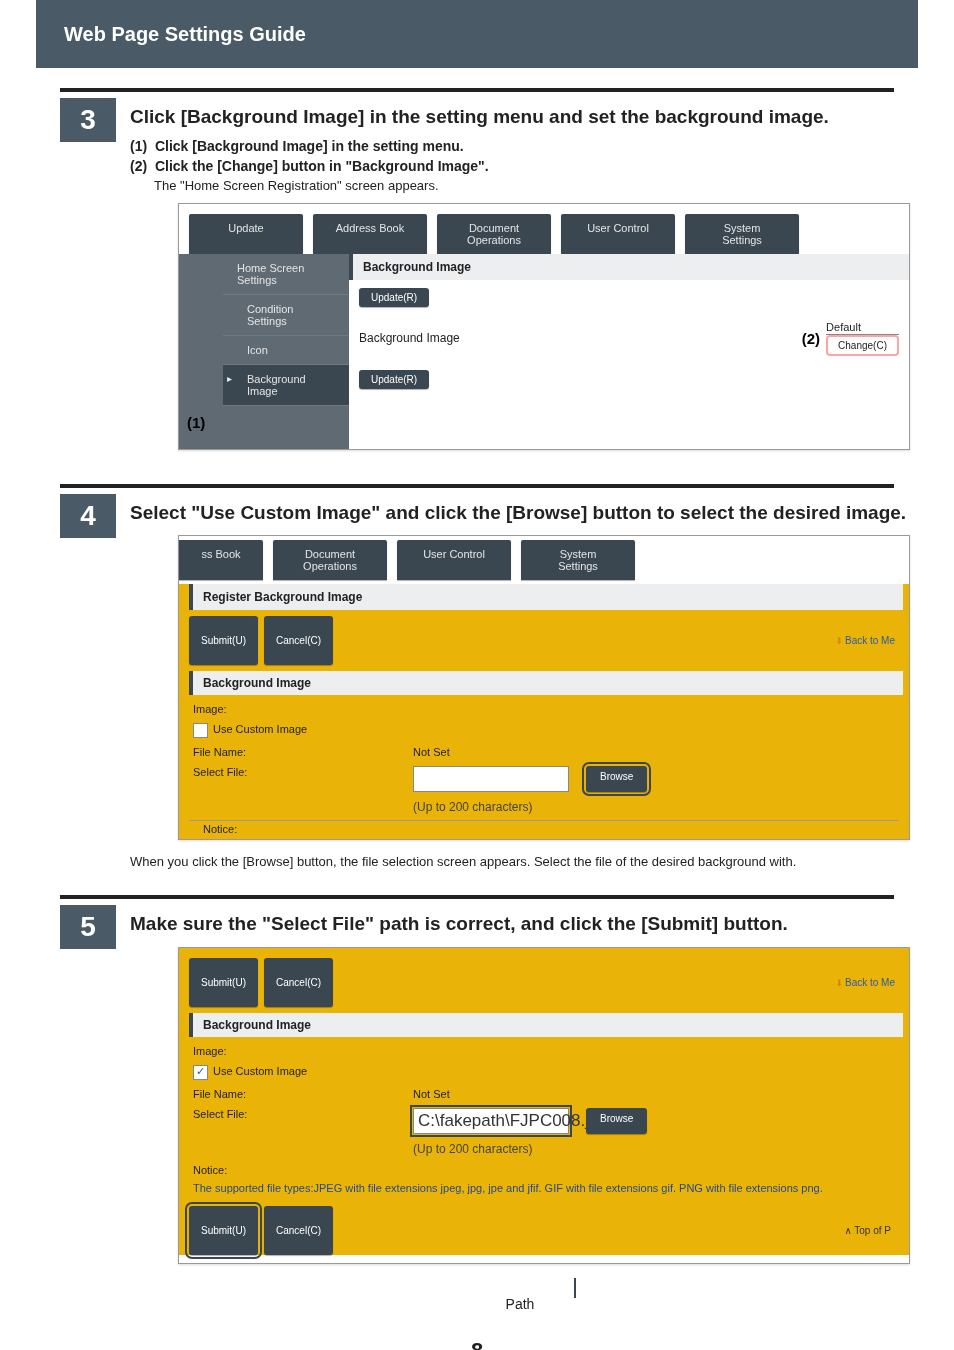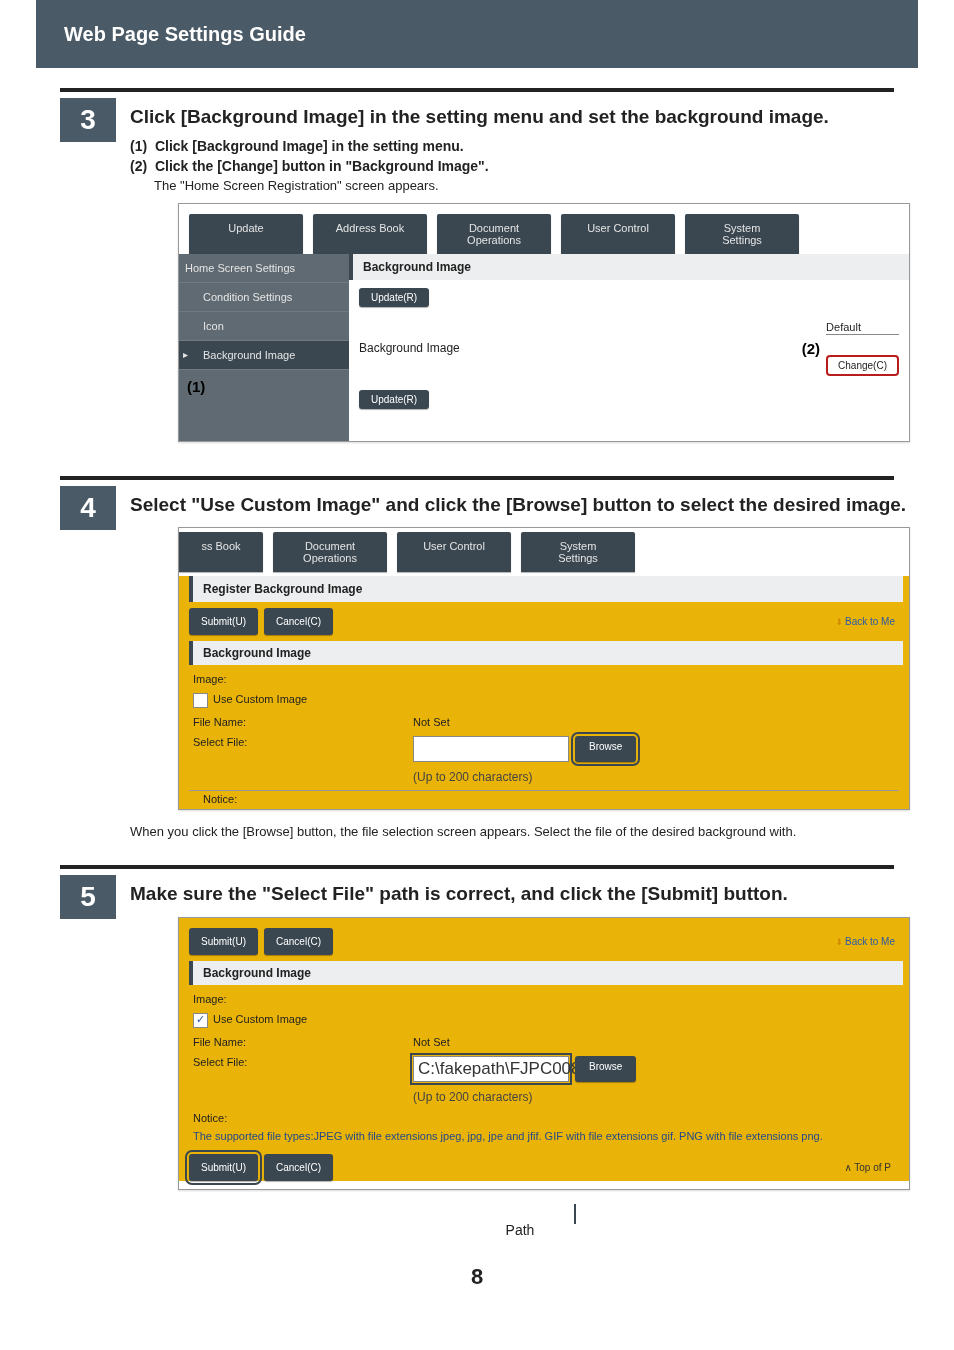--- a/index.html
+++ b/index.html
@@ -13,44 +13,44 @@
 .step-title { font-size:19px; font-weight:bold; margin:6px 0 8px 0; line-height:1.35; }
 .substep { font-size:14px; margin:4px 0; }
 .substep b { font-weight:bold; }
 .body-text { font-size:13px; margin-left:24px; color:#222; }
 .screenshot { border:1px solid #999; background:#fff; margin:10px 0 14px 48px; font-size:11px; box-shadow:0 1px 2px rgba(0,0,0,0.15); }
 
 .tabs-row { display:flex; background:#fff; padding:10px 10px 0 10px; gap:10px; }
 .tab { background:#3a4750; color:#e5e5e5; padding:8px 14px; font-size:11px; border-radius:2px 2px 0 0; min-width:86px; text-align:center; box-shadow:0 1px 1px rgba(0,0,0,0.3); }
 .s3-body { display:flex; }
 .s3-side { width:170px; background:#5f6a72; color:#e5e5e5; padding:0; }
-.s3-side-item { padding:8px 6px; font-size:11px; border-bottom:1px solid #70797f; }
+.s3-side-item { padding:8px 14px; font-size:11px; border-bottom:1px solid #70797f;margin-left:44px; }
 .s3-side-item.sel { background:#3a4750; position:relative; }
 .s3-side-arrow { position:absolute; left:4px; top:8px; font-size:10px; color:#e5e5e5; }
 .s3-main { flex:1; padding:0; background:#fff; }
 .panel-title { background:#eceeef; border-left:4px solid #3a4750; padding:6px 10px; font-size:12px; font-weight:bold; color:#222; }
 .btn { display:inline-block; background:#3a4750; color:#fff; font-size:10px; padding:4px 12px; border-radius:3px; margin:8px 10px; box-shadow:0 1px 1px rgba(0,0,0,0.3); }
 .s3-row { display:flex; align-items:center; padding:6px 10px; }
 .s3-label { flex:0 0 200px; font-size:12px; color:#222; }
 .annot { position:relative; font-weight:bold; font-size:15px; color:#000; }
-.callout-box { border:2px solid #b91c1c; border-radius:4px; padding:3px 10px; font-size:10px; display:inline-block; }
+.callout-box { border:2px solid #fca5a5; border-radius:4px; padding:3px 10px; font-size:10px; display:inline-block; }
 
 .s4-tabs { display:flex; background:#fff; padding:4px 0 0 0; gap:10px; }
 .s4-tabs .tab:first-child { border-radius:0 2px 0 0; min-width:56px; }
 .s4-body { background:#eab308; padding:0; position:relative; }
 .btn-row { display:flex; align-items:center; margin:6px 6px; gap:6px; }
-.btn-small { background:#3a4750; color:#fff; font-size:10px; padding:8px 12px; border-radius:3px; box-shadow:0 1px 1px rgba(0,0,0,0.3); }
+.btn-small { background:#3a4750; color:#fff; font-size:10px; padding:19px 12px; border-radius:3px; box-shadow:0 1px 1px rgba(0,0,0,0.3); }
 .back-link { position:absolute; right:8px; color:#2a5aa8; font-size:10px; }
 .back-link::before { content:"\2B07"; color:#d08a00; margin-right:2px; font-size:9px; }
 .panel-sub { background:#eceeef; border-left:4px solid #3a4750; padding:5px 10px; font-size:12px; font-weight:bold; margin:4px 6px 4px 10px; color:#222; }
 .field-row { display:flex; padding:4px 14px; font-size:11px; color:#222; }
 .field-label { flex:0 0 220px; }
 .checkbox { width:13px; height:13px; border:1px solid #888; display:inline-block; vertical-align:middle; margin-right:5px; background:#fff; text-align:center; line-height:11px; font-size:11px; color:#2a5aa8; }
 .text-input { border:1px solid #888; padding:2px 4px; font-size:17px; width:146px; background:#fff; color:#333; }
-.btn-browse { background:#3a4750; color:#fff; font-size:10px; padding:3px 12px; border-radius:3px; margin-left:6px; box-shadow:0 1px 1px rgba(0,0,0,0.3); border:2px solid #3a4750; position:relative; }
+.btn-browse { background:#3a4750; color:#fff; font-size:10px; padding:3px 12px; border-radius:3px; margin-left:17px; box-shadow:0 1px 1px rgba(0,0,0,0.3); border:2px solid #3a4750; position:relative; }
 .btn-browse.highlight { outline:2px solid #3a4750; outline-offset:2px; }
 .hint { font-size:12px; color:#444; }
 .step-caption { font-size:13px; color:#222; margin:4px 0 6px 24px; }
 
 .notice-text { font-size:11px; color:#244a88; padding:2px 14px; }
 .s5-bottom .btn-small.highlight { outline:2px solid #3a4750; outline-offset:2px; }
 .path-line { border-left:2px solid #3a4750; height:20px; margin-left:444px; }
 .path-label { text-align:center; font-size:14px; color:#222; margin-top:-2px; }
 .page-num { text-align:center; font-size:22px; font-weight:bold; margin:26px 0 18px 0; }
 .top-link { position:absolute; right:8px; color:#333; font-size:10px; }
@@ -95,21 +95,21 @@
           </div>
           <div class="annot" style="padding:8px 8px 18px 8px;">(1)</div>
         </div>
         <div class="s3-main">
           <div class="panel-title">Background Image</div>
           <span class="btn">Update(R)</span>
           <div class="s3-row">
             <span class="s3-label">Background Image</span>
             <span style="flex:1;"></span>
             <span class="annot" style="margin-right:6px;">(2)</span>
-            <span style="display:inline-flex;flex-direction:column;gap:20px;">
+            <span style="display:inline-flex;flex-direction:column;gap:0;">
               <span style="font-size:11px; border-bottom:1px solid #888; padding-bottom:1px;">Default</span>
               <span class="callout-box">Change(C)</span>
             </span>
           </div>
           <span class="btn">Update(R)</span>
           <div style="height:24px;"></div>
         </div>
       </div>
     </div>
   </div>

